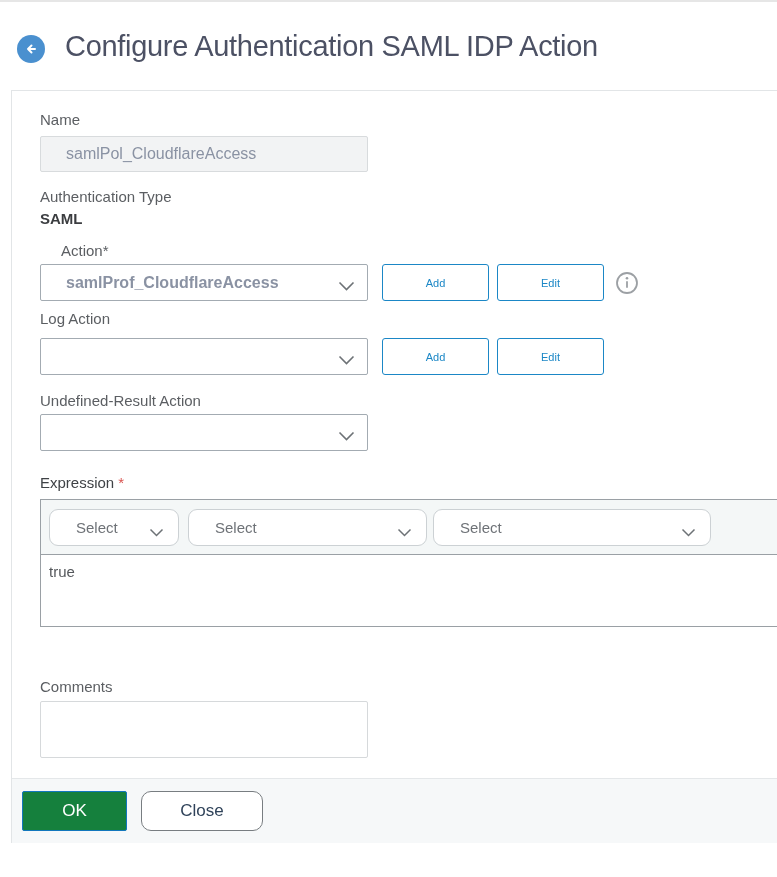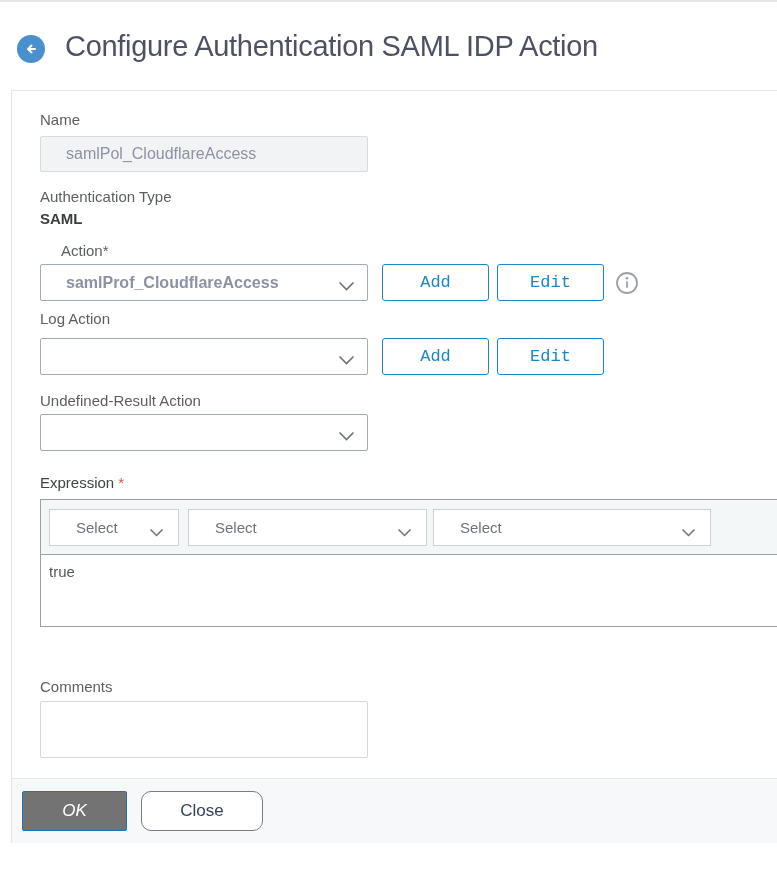--- a/index.html
+++ b/index.html
@@ -50,37 +50,37 @@
     display: flex; align-items: center; cursor: pointer; font-weight: bold;
   }
   .combo .combo-value {
     font-size: 16px; color: #8a92a3; padding-left: 25px;
     white-space: nowrap; overflow: hidden; flex: 1;
   }
   .combo .chev { position: absolute; right: 12px; top: 13px; }
   .outline-btn {
     position: absolute; width: 107px; height: 37px;
     background: #ffffff; border: 1px solid #1b87c6; border-radius: 3px;
-    color: #1b87c6; font-size: 17px; cursor: pointer;
-    font-family: Liberation Mono, monospace;
+    color: #1b87c6; font-size: 11px; cursor: pointer;
+    font-family: Liberation Sans, sans-serif;
   }
   .info-icon { position: absolute; cursor: pointer; }
   
   .expr-panel {
     position: absolute; left: 40px; top: 497px;
     width: 740px; height: 128px;
     border: 1px solid #9aa0a5; background: #ffffff;
   }
   .expr-header {
     position: absolute; left: 0; top: 0; right: 0; height: 55px;
     background: #f4f7f7; border-bottom: 1px solid #9aa0a5;
   }
   .mini-combo {
     position: absolute; top: 9px; height: 37px;
-    background: #ffffff; border: 1px solid #ccd1d4; border-radius: 0;
+    background: #ffffff; border: 1px solid #ccd1d4; border-radius: 9px;
     display: flex; align-items: center; cursor: pointer;
   }
   .mini-combo .combo-value {
     font-size: 15px; color: #6e7277; padding-left: 26px; flex: 1;
   }
   .mini-combo .chev { position: absolute; right: 14px; top: 14px; }
   .expr-body {
     position: absolute; left: 0; top: 56px; right: 0; bottom: 0;
     font-size: 15px; color: #55585c; padding: 7px 0 0 8px;
     white-space: pre-wrap; cursor: text;
@@ -92,24 +92,23 @@
     font-family: "Liberation Sans", sans-serif; font-size: 15px; color: #55585c;
     resize: none; padding: 6px 8px;
   }
   
   .footer-bar {
     position: absolute; left: 12px; top: 776px; width: 774px; height: 65px;
     background: #f6f8f9; border-top: 1px solid #e4e7e9;
   }
   .primary-btn {
     position: absolute; left: 22px; top: 789px; width: 105px; height: 40px;
-    background: #737373; border: 1px solid #1277bd; border-radius: 2px;
+    background: #15803d; border: 1px solid #1277bd; border-radius: 2px;
     color: #ffffff; font-size: 17px; cursor: pointer;
     font-family: "Liberation Sans", sans-serif;
-    font-style: italic;
   }
   .secondary-btn {
     position: absolute; left: 141px; top: 789px; width: 122px; height: 40px;
     background: #ffffff; border: 1px solid #787d81; border-radius: 10px;
     color: #30435a; font-size: 17px; cursor: pointer;
     font-family: "Liberation Sans", sans-serif;
   }
 </style>
 </head>
 <body>

